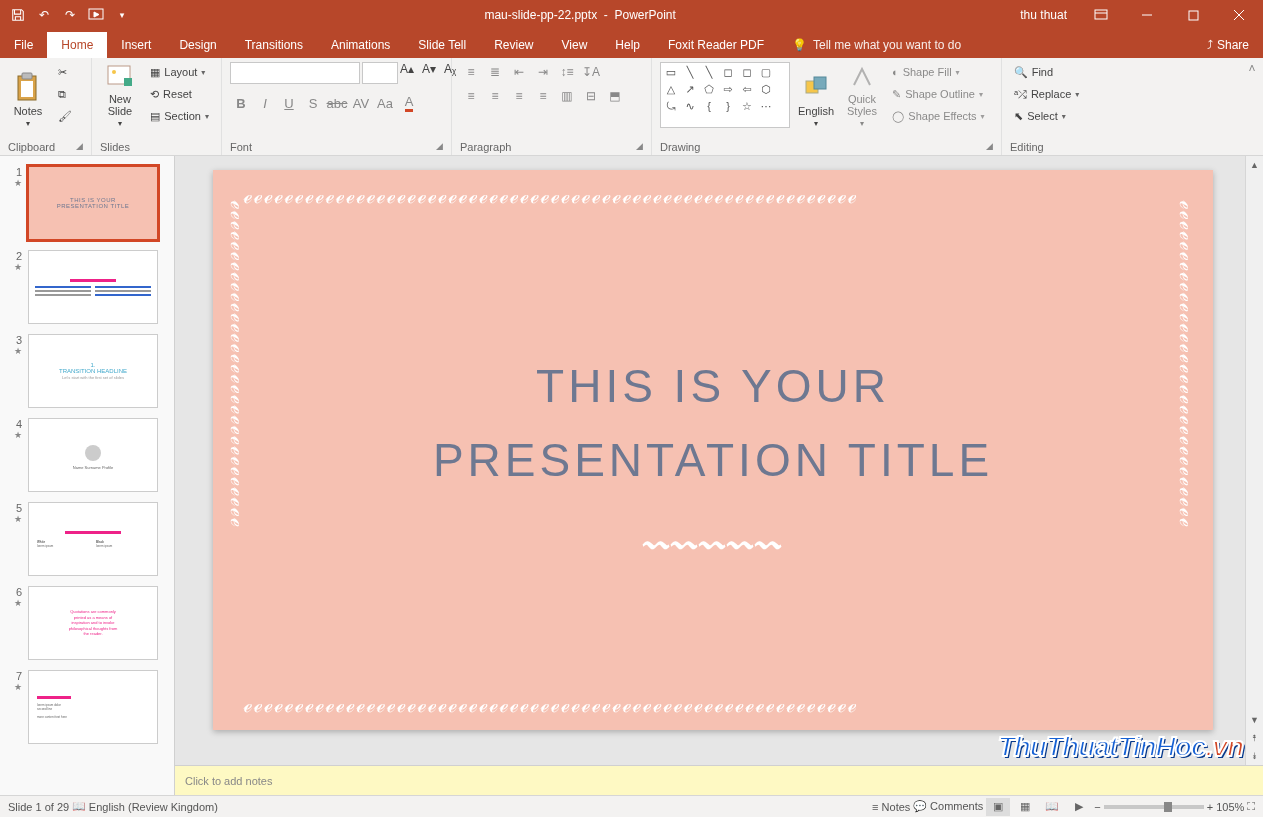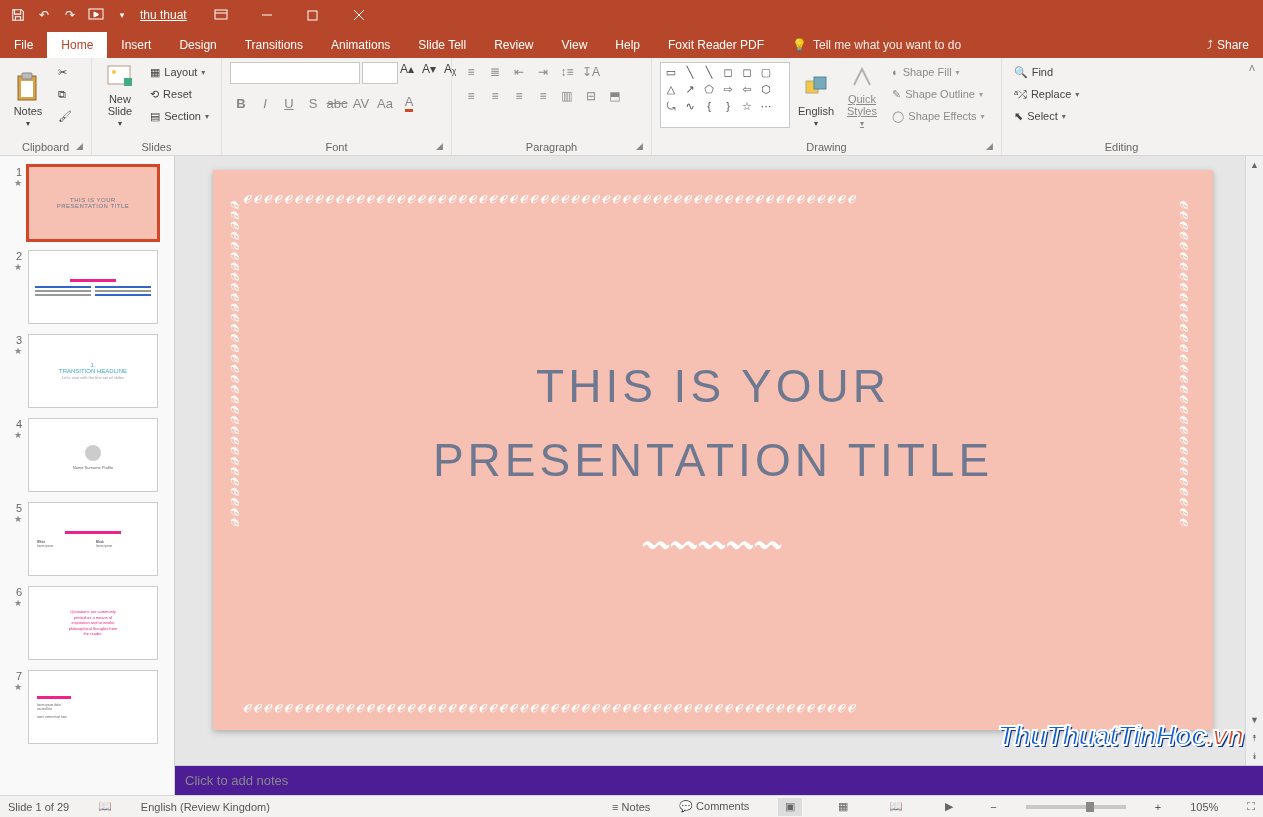--- a/index.html
+++ b/index.html
@@ -16,21 +16,21 @@
   .tabs { height: 28px; background: #b7472a; display: flex; align-items: flex-end; color: #fff; font-size: 12px; }
   .tab { padding: 6px 14px; cursor: pointer; }
   .tab.active { background: #fff; color: #b7472a; }
   .tabs .spacer { flex: 1; }
   .tellme { display: flex; align-items: center; gap: 6px; color: #fff; opacity: .9; padding: 6px 14px; }
   .share { padding: 6px 14px; display: flex; align-items: center; gap: 4px; }
   
   .ribbon { height: 98px; background: #f3f2f1; border-bottom: 1px solid #d6d6d6; display: flex; }
   .group { border-right: 1px solid #e1e1e1; padding: 4px 8px 2px 8px; display: flex; flex-direction: column; }
   .group-body { flex: 1; display: flex; align-items: flex-start; gap: 6px; }
-  .group-label { text-align: center; font-size: 11px; color: #666; padding-top: 2px; position: relative; }
+  .group-label { font-size: 11px; color: #666; padding-top: 2px; position: relative; }
   .group-label .launcher { position: absolute; right: 0; bottom: 2px; font-size: 9px; color: #888; }
   .big-btn { display: flex; flex-direction: column; align-items: center; justify-content: flex-end; width: 40px; height: 66px; font-size: 11px; color: #444; gap: 2px; }
   .big-btn .ico { width: 32px; height: 32px; display: flex; align-items: center; justify-content: center; }
   .small-stack { display: flex; flex-direction: column; gap: 2px; }
   .small-btn { height: 20px; display: flex; align-items: center; gap: 4px; font-size: 11px; padding: 0 4px; color: #444; }
   .small-btn .arr { font-size: 8px; color: #666; }
   .font-sel { display: flex; gap: 2px; margin-bottom: 4px; }
   .font-sel input { height: 22px; border: 1px solid #c8c8c8; background: #fff; font-size: 12px; padding: 0 4px; }
   .font-row { display: flex; gap: 2px; }
   .font-row .b { width: 22px; height: 22px; display: flex; align-items: center; justify-content: center; color: #888; font-size: 13px; }
@@ -48,28 +48,28 @@
   .thumb { width: 130px; height: 74px; background: #fff; border: 1px solid #ccc; position: relative; overflow:hidden; font-size:5px; display:flex; align-items:center; justify-content:center; flex-direction:column;}
   .thumb.selected { outline: 2px solid #d24726; outline-offset: 0; border-color:#d24726; }
   .slide-area { flex: 1; display: flex; flex-direction: column; position:relative; }
   .slide-scroll { flex: 1; padding: 14px 32px 10px 14px; display:flex; align-items:flex-start; justify-content:center; overflow:hidden;margin-left:24px;}
   .slide { width: 1000px; height: 560px; background: #f6c1b2; position: relative; box-shadow: 0 2px 6px rgba(0,0,0,.25); }
   .slide-title { position:absolute; top:180px; left:0; right:0; text-align:center; font-family: "Segoe Script", cursive; color:#6e7891; font-size:46px; letter-spacing:4px; line-height:1.6; text-transform:uppercase; font-weight:500;}
   .squiggle {position:absolute; left:50%; transform:translateX(-50%); bottom:170px; color:#fff; font-size:26px; letter-spacing:2px;}
   .vscroll { width: 18px; background: #f0f0f0; border-left:1px solid #d6d6d6; display:flex; flex-direction:column; align-items:center; }
   .vscroll .arrow{height:18px;display:flex;align-items:center;justify-content:center;font-size:9px;color:#666;}
   .vscroll .track{flex:1;}
-  .notes { height: 30px; border-top: 1px solid #d0d0d0; background:#4c1d95; display:flex; align-items:center; padding:0 10px; color:#888; font-size:13px;}
+  .notes { height: 30px; border-top: 1px solid #d0d0d0; background:#fef9c3; display:flex; align-items:center; padding:0 10px; color:#888; font-size:11px;}
   
-  .statusbar { height: 22px; background: #f3f2f1; border-top: 1px solid #d6d6d6; display: flex; align-items: center; font-size: 11px; color: #555; padding: 0 8px; gap: 29px; }
+  .statusbar { height: 22px; background: #f3f2f1; border-top: 1px solid #d6d6d6; display: flex; align-items: center; font-size: 11px; color: #555; padding: 0 8px; gap: 3px; }
   .statusbar .spacer { flex: 1; }
   .view-btn { width: 24px; height: 18px; display:flex; align-items:center; justify-content:center; color:#666; }
   .zoom-slider { width: 100px; height: 4px; background:#c8c8c8; position:relative; }
   .zoom-slider .thumb-dot{position:absolute; left:60%; top:-3px; width:8px;height:10px;background:#888;}
-  .watermark { position:absolute; right:20px; bottom:43px; font-size:28px; font-weight:900; font-style:italic; color:#1560d4; -webkit-text-stroke:2px #fff; text-shadow:2px 2px 0 #083a8c; letter-spacing:-1px;}
+  .watermark { position:absolute; right:20px; bottom:32px; font-size:28px; font-weight:900; font-style:italic; color:#1560d4; -webkit-text-stroke:2px #fff; text-shadow:2px 2px 0 #083a8c; letter-spacing:-1px;}
   .watermark .vn{color:#d24726;}
   .loop-border{position:absolute; color:#fff; font-size:20px; letter-spacing:1px; white-space:nowrap; overflow:hidden;}
 </style>
 </head>
 <body>
 
 <div class="titlebar">
   <div class="qa-group">
     <div class="qa-btn">
         <svg width="14" height="14" viewBox="0 0 16 16">
@@ -79,22 +79,27 @@
     <div class="qa-btn">↶</div>
     <div class="qa-btn">↷</div>
     <div class="qa-btn">
         <svg width="16" height="14" viewBox="0 0 16 14">
           <rect x="1" y="1" width="14" height="10" stroke-width="1"></rect>
           <path d="M6 4l5 2.5L6 9z" fill="#fff"></path>
         </svg>
       </div>
     <div class="qa-btn" style="font-size:9px;">▾</div>
   </div>
+  <div class="title-center">
+    <span>mau-slide-pp-22.pptx</span>
+    <span> &nbsp;-&nbsp; </span>
+    <span>PowerPoint</span>
+  </div>
   <div class="title-right">
-    <span style="margin-right:8px;text-decoration:underline;">thu thuat</span>
+    <span style="margin-right:8px;">thu thuat</span>
     <div class="win-btn">
         <svg width="14" height="12" viewBox="0 0 14 12" stroke="#fff" fill="none">
           <rect x="1" y="1" width="12" height="9"></rect>
           <path d="M1 4h12"></path>
         </svg>
       </div>
     <div class="win-btn">
         <svg width="12" height="12">
           <path d="M1 6h10" stroke="#fff"></path>
         </svg>
@@ -280,21 +285,21 @@
       <div class="big-btn">
         <div class="ico">
             <svg width="24" height="24">
               <rect x="2" y="6" width="12" height="12" fill="#f6c64a" stroke="#aa8"></rect>
               <rect x="10" y="2" width="12" height="12" fill="#7ab" stroke="#589"></rect>
             </svg>
           </div>
         <span>English</span>
           <span class="arr" style="font-size:8px;">▾</span>
       </div>
-      <div class="big-btn" style="opacity:.6;text-decoration:underline;">
+      <div class="big-btn" style="opacity:.6;">
         <div class="ico">
             <svg width="24" height="24">
               <path d="M4 20 L12 4 L20 20" fill="none" stroke="#888" stroke-width="2"></path>
             </svg>
           </div>
         <span style="white-space:pre;text-align:center;">Quick
 Styles</span>
           <span class="arr" style="font-size:8px;">▾</span>
       </div>
       <div class="small-stack" style="opacity:.6;">

